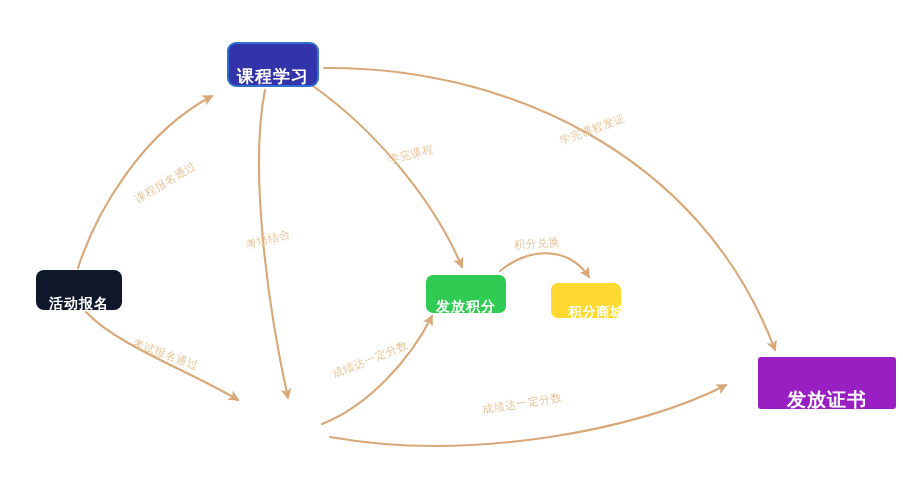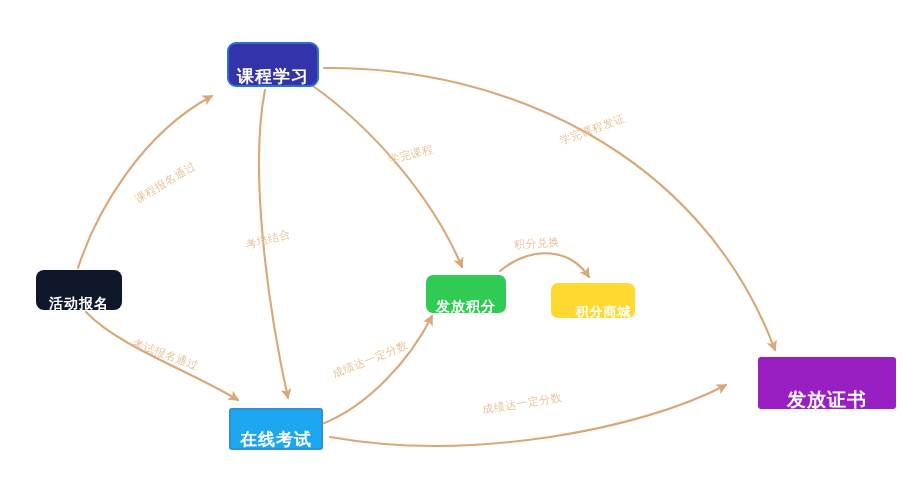--- a/index.html
+++ b/index.html
@@ -77,21 +77,21 @@
     width: 80px;
     height: 38px;
     background: #2fcb52;
     border-radius: 7px;
     font-size: 14px;
   }
   
   .n-mall {
     left: 551px;
     top: 283px;
-    width: 84px;
+    width: 70px;
     height: 35px;
     background: #ffd92f;
     border-radius: 7px;
     font-size: 13px;
     padding-left: 21px;
   }
   
   .n-cert {
     left: 733px;
     top: 357px;
@@ -145,23 +145,20 @@
   </svg>
 
   <div class="node n-course">
     <span class="node-label">课程学习</span>
   </div>
 
   <div class="node n-signup">
     <span class="node-label">活动报名</span>
   </div>
 
-  <div class="node n-exam">
-    <span class="node-label">在线考试</span>
-  </div>
 
   <div class="node n-points">
     <span class="node-label">发放积分</span>
   </div>
 
   <div class="node n-mall">
     <span class="node-label">积分商城</span>
   </div>
 
   <div class="node n-cert">

